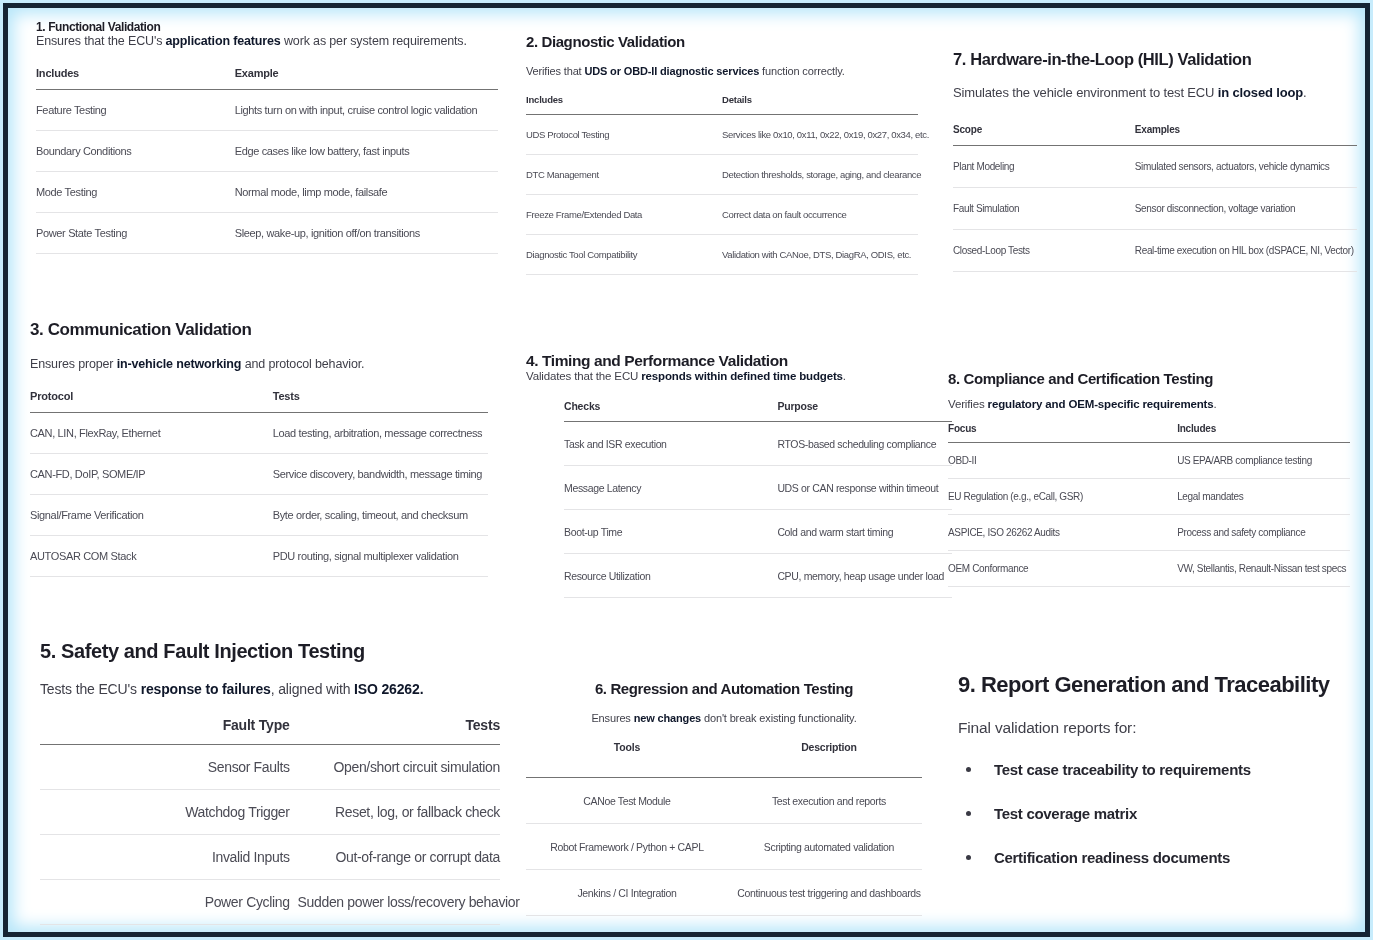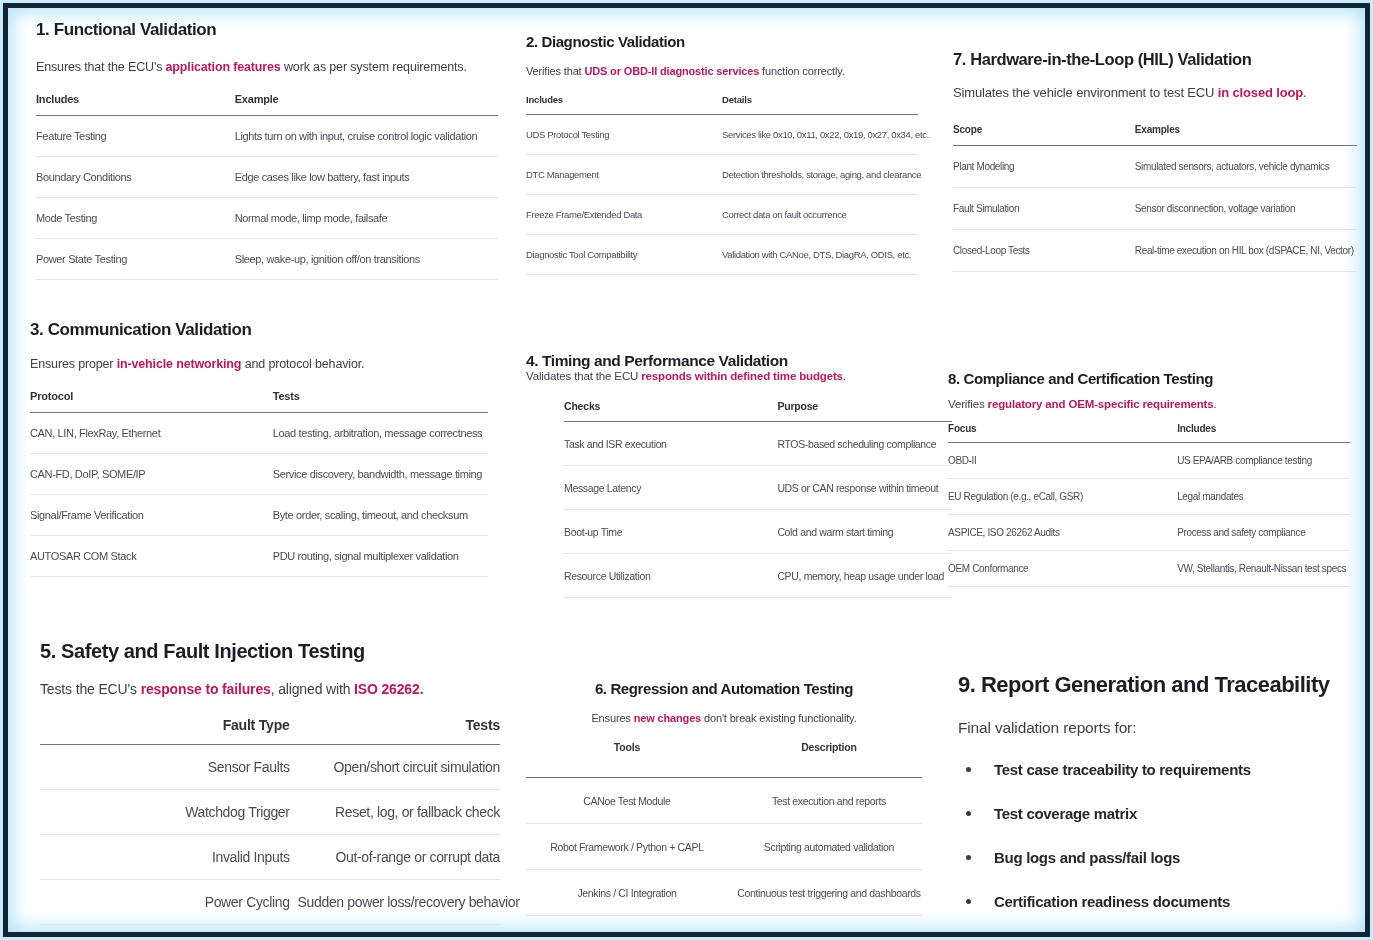--- a/index.html
+++ b/index.html
@@ -6,32 +6,32 @@
   html,body { width:1373px; height:940px; background:#ffffff; overflow:hidden;
               font-family:"Liberation Sans", sans-serif; }
   .frame { position:absolute; left:3px; top:3px; width:1367px; height:934px;
            border:5px solid #152433; background:#ffffff;
            box-shadow:0 0 0 7px #c7ecfc, 0 0 4px 9px #e8f7fe,
                       inset 0 0 16px 6px #b9e7fa; }
   .page { position:absolute; left:0; top:0; width:1373px; height:940px; }
   .sec { position:absolute; color:#45454f; }
   .sec h2 { color:#1d1d26; font-weight:bold; letter-spacing:-0.4px; }
   .desc { color:#3f3f49; letter-spacing:-0.15px; white-space:nowrap; }
-  .desc b { color:#be185d; }
+  .desc b { color:#0f172a; }
   .tbl { width:100%; }
   .t-head { display:flex; font-weight:bold; color:#32323c;
             border-bottom:1px solid #737373; letter-spacing:-0.2px; }
   .t-row { display:flex; border-bottom:1px solid #e4e4e6; color:#4b4b55;
            letter-spacing:-0.35px; }
   .c1 { flex:0 0 var(--c1); padding-right:8px; white-space:nowrap; }
   .c2 { flex:1; white-space:nowrap; }
 
   
   #s1 { left:36px;  top:20px;  width:462px; }
-  #s1 h2 { font-size:17px;   margin-bottom:20px; }
+  #s1 h2 { font-size:12px;   margin-bottom:0; }
   #s1 .desc { font-size:12.5px; margin-bottom:19px; }
   #s1 .tbl { font-size:11px; } #s1 .t-head { padding-bottom:10px; }
   #s1 .t-row { padding:14px 0; } #s1 .tbl { --c1:43%; }
 
   #s2 { left:526px; top:33px;  width:392px; }
   #s2 h2 { font-size:15px;   margin-bottom:15px; }
   #s2 .desc { font-size:11px; margin-bottom:17px; }
   #s2 .tbl { font-size:9.5px; } #s2 .t-head { padding-bottom:9px; }
   #s2 .t-row { padding:14px 0; } #s2 .tbl { --c1:50%; }
 
@@ -302,22 +302,18 @@
       <li>
           <span class="dot"></span>
           <span>Test case traceability to requirements</span>
         </li>
       <li>
           <span class="dot"></span>
           <span>Test coverage matrix</span>
         </li>
       <li>
           <span class="dot"></span>
-          <span>Bug logs and pass/fail logs</span>
-        </li>
-      <li>
-          <span class="dot"></span>
           <span>Certification readiness documents</span>
         </li>
     </ul>
   </section>
 
 </div>
 
 </body></html>

